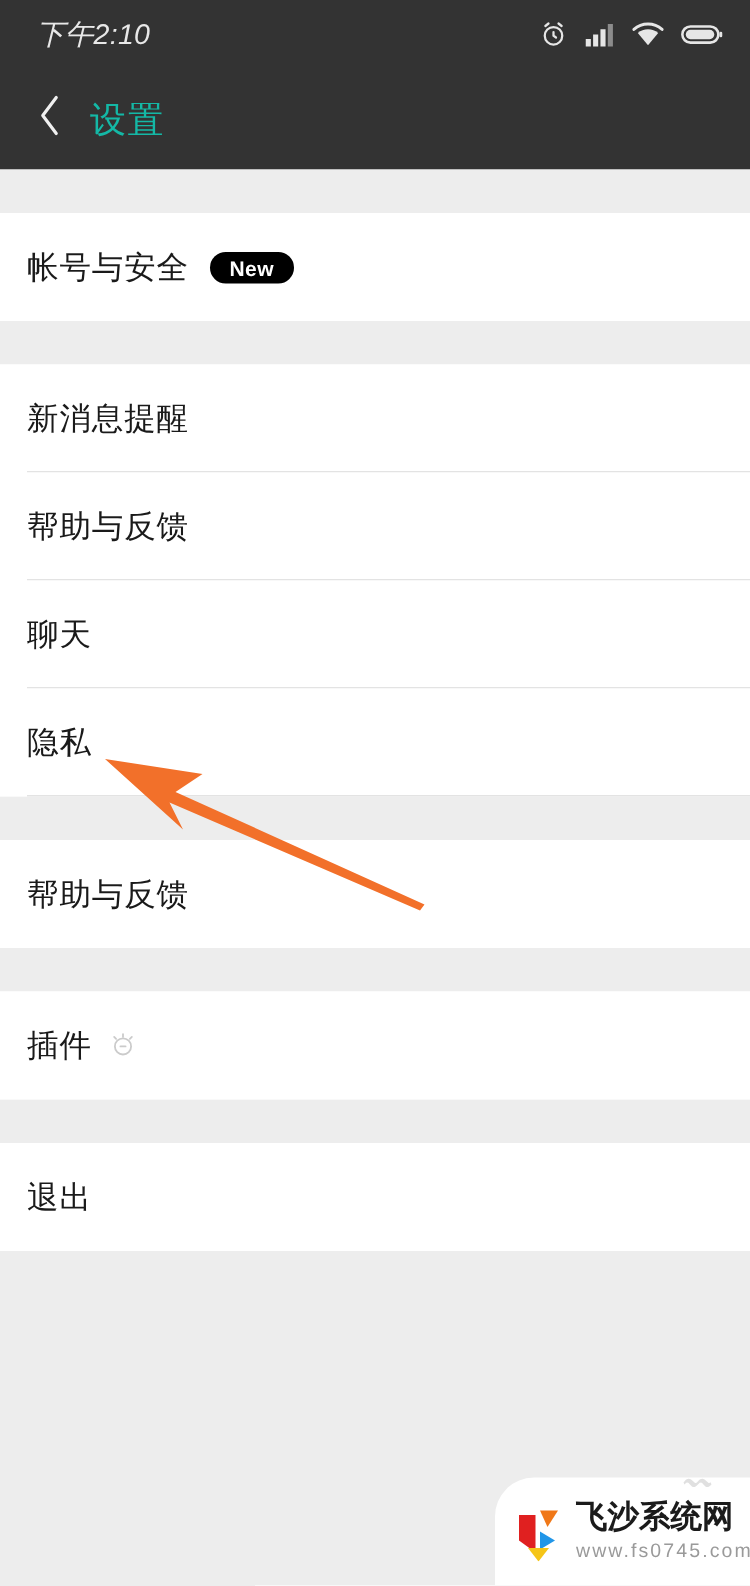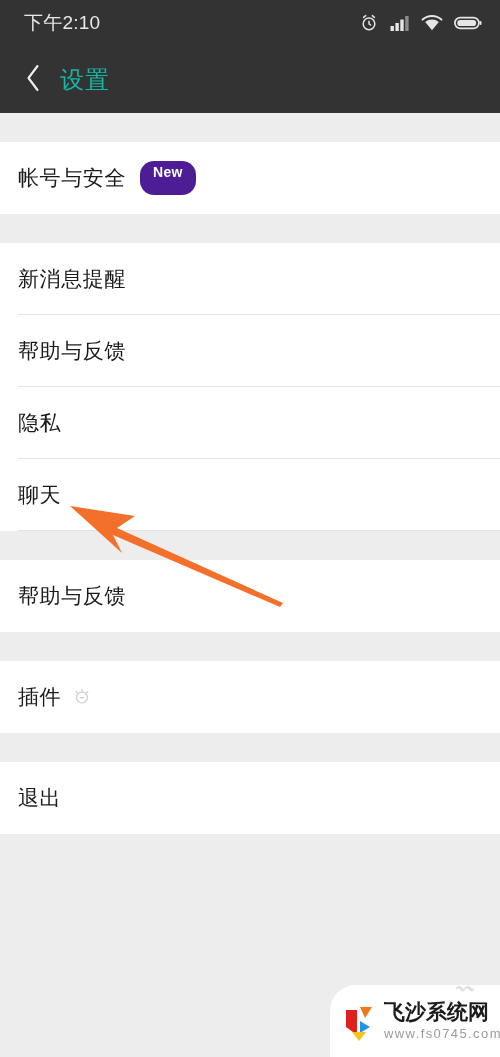--- a/index.html
+++ b/index.html
@@ -21,20 +21,21 @@
   
   .statusbar {
     position: relative;
     height: 46px;
     background: #333333;
     display: flex;
     align-items: center;
     justify-content: space-between;
     padding: 0 18px 0 24px;
     box-sizing: border-box;
+    font-style: italic;
   }
   .status-time {
     color: #e8e8e8;
     font-size: 19px;
     letter-spacing: 0.2px;
   }
   .status-icons {
     display: flex;
     align-items: center;
     gap: 11px;
@@ -93,25 +94,25 @@
     content: "";
     position: absolute;
     left: 18px;
     right: 0;
     bottom: 0;
     height: 1px;
     background: #e3e3e3;
   }
   .badge-new {
     margin-left: 14px;
-    background: #4c1d95;
+    background: #000000;
     color: #ffffff;
     font-size: 14px;
     font-weight: bold;
-    padding: 4px 13px 16px 13px;
+    padding: 4px 13px 3px 13px;
     border-radius: 14px;
     line-height: 1;
     letter-spacing: 0.3px;
   }
   .plugin-dot {
     margin-left: 12px;
     width: 18px;
     height: 18px;
     opacity: 0.30;
   }
@@ -232,24 +233,24 @@
   <div class="gap" style="height:29px"></div>
 
   <div class="section">
     <div class="row divider">
       <span class="label">新消息提醒</span>
     </div>
     <div class="row divider">
       <span class="label">帮助与反馈</span>
     </div>
     <div class="row divider">
+      <span class="label">聊天</span>
+    </div>
+    <div class="row divider">
       <span class="label">隐私</span>
-    </div>
-    <div class="row divider">
-      <span class="label">聊天</span>
     </div>
   </div>
 
   <div class="gap" style="height:29px"></div>
 
   <div class="section">
     <div class="row">
       <span class="label">帮助与反馈</span>
     </div>
   </div>

